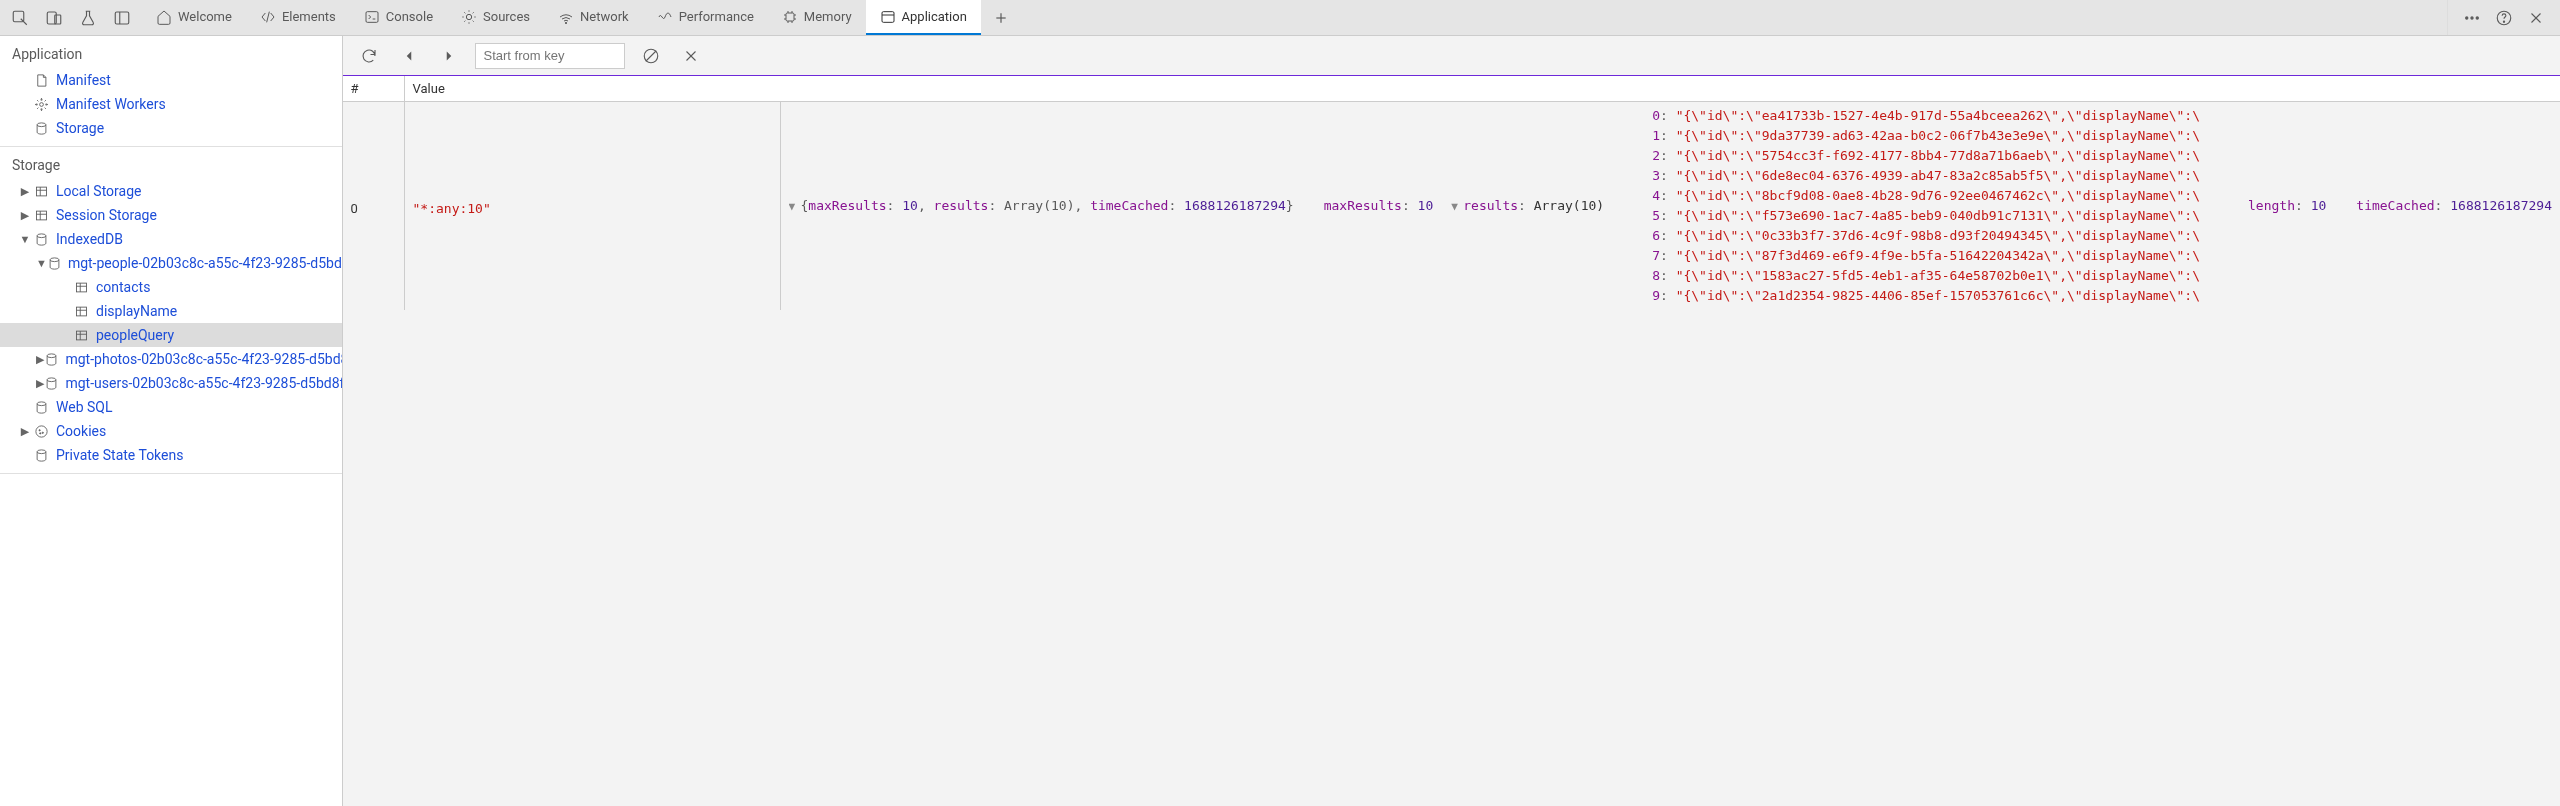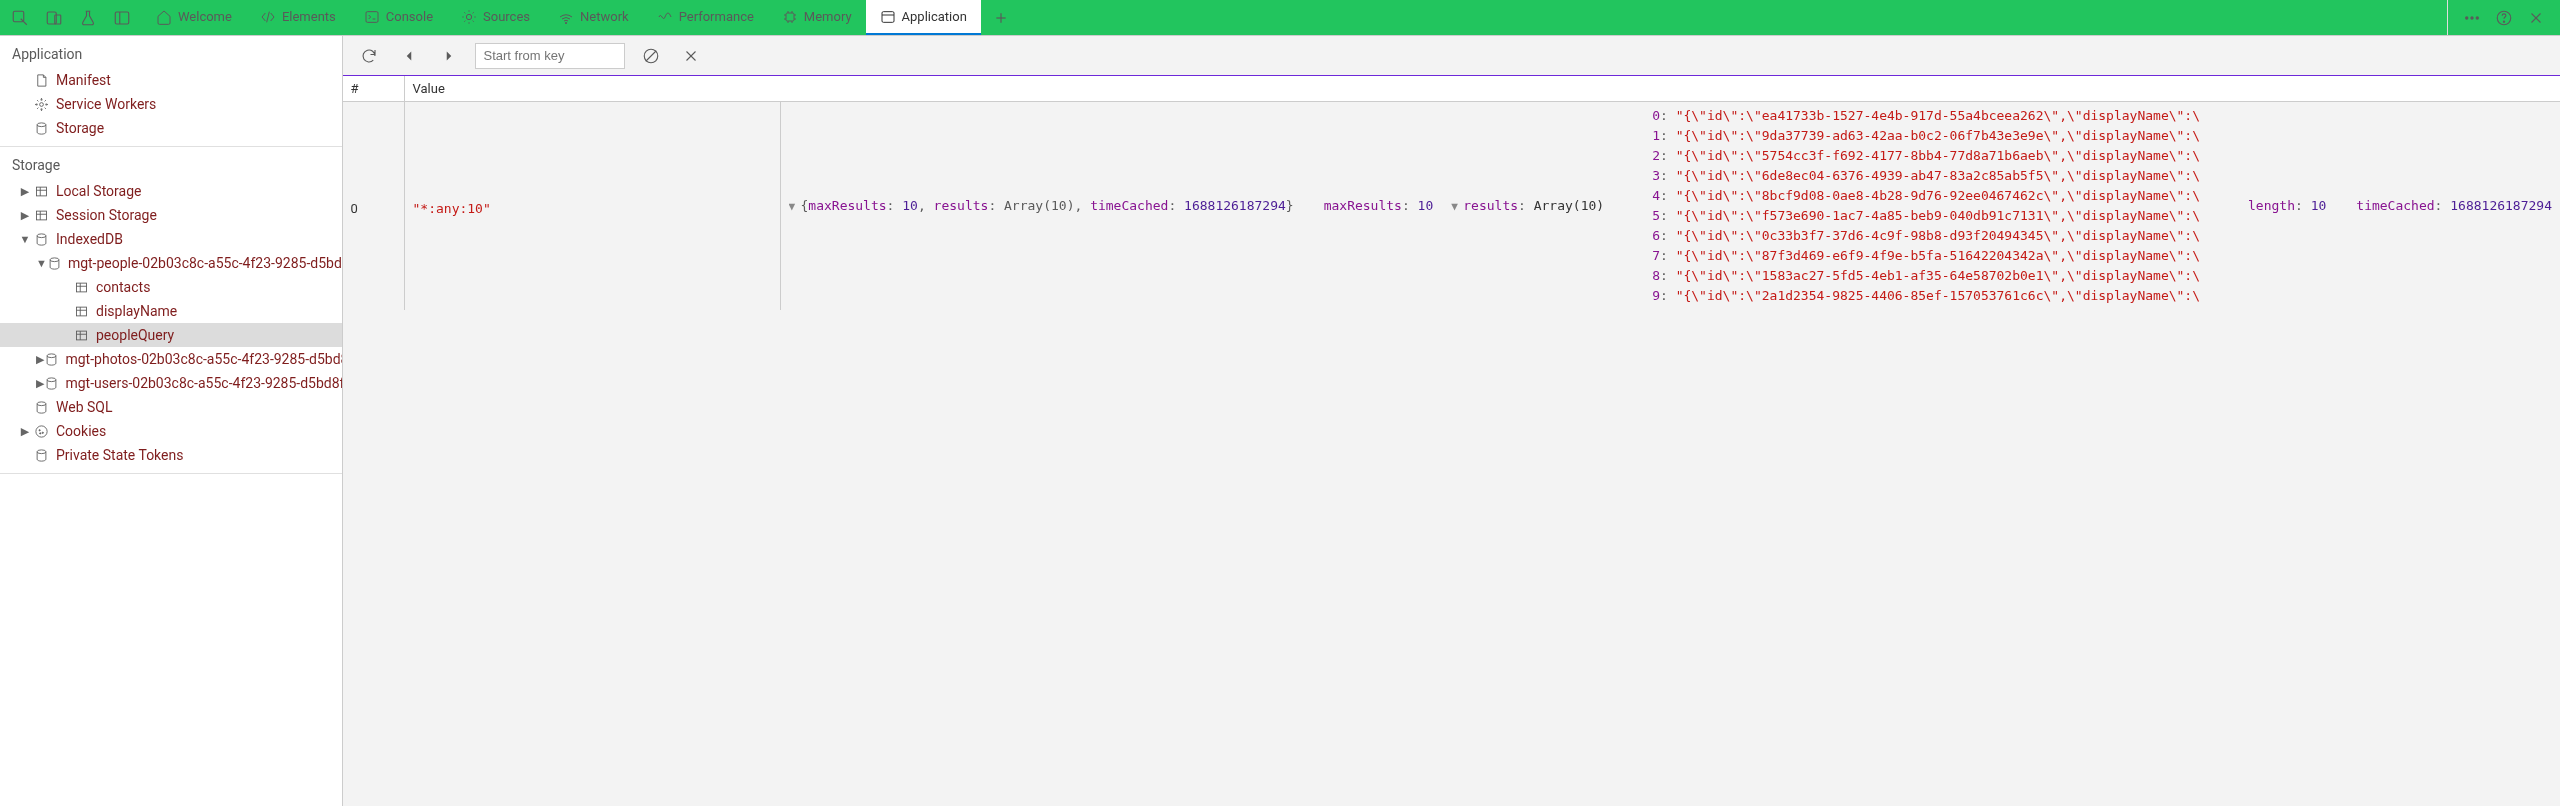--- a/index.html
+++ b/index.html
@@ -1,19 +1,19 @@
 <!DOCTYPE html>
 <html><head>
 <meta charset="utf-8">
 <style>
 * { box-sizing: border-box; margin: 0; padding: 0; }
 body { font-family: -apple-system, "Segoe UI", Roboto, sans-serif; font-size: 13px; color: #333; background: #fff; width: 2560px; height: 806px; overflow: hidden; }
 
 
-.top-bar { height: 36px; background: #22c55e; border-bottom: 1px solid #ccc; display: flex; align-items: stretch; }
+.top-bar { height: 36px; background: #e5e5e5; border-bottom: 1px solid #ccc; display: flex; align-items: stretch; }
 .tb-left { display: flex; align-items: center; padding: 0 6px; gap: 6px; }
 .tb-icon { width: 28px; height: 28px; display: flex; align-items: center; justify-content: center; color: #5a5a5a; cursor: pointer; }
 .tb-icon svg { width: 18px; height: 18px; stroke: currentColor; fill: none; stroke-width: 1.5; }
 .tabs { display: flex; align-items: stretch; flex: 1; }
 .tab { display: flex; align-items: center; gap: 6px; padding: 0 14px; color: #5a5a5a; cursor: pointer; border-bottom: 2px solid transparent; }
 .tab.active { background: #fff; border-bottom: 2px solid #0078d4; color: #333; }
 .tab svg { width: 16px; height: 16px; stroke: currentColor; fill: none; stroke-width: 1.5; }
 .tb-right { display: flex; align-items: center; gap: 8px; padding: 0 12px; border-left: 1px solid #ddd; }
 .tb-right .tb-icon { width: 24px; }
 
@@ -23,21 +23,21 @@
 .content { flex: 1; display: flex; flex-direction: column; background: #f3f3f3; }
 
 
 .sb-section-title { padding: 10px 12px 6px; color: #5a5a5a; font-size: 14px; }
 .sb-section { border-bottom: 1px solid #e0e0e0; padding-bottom: 6px; }
 .sb-item { display: flex; align-items: center; height: 24px; padding-left: 18px; cursor: pointer; white-space: nowrap; overflow: hidden; }
 .sb-item.selected { background: #dcdcdc; }
 .sb-arrow { width: 14px; display: inline-flex; justify-content: center; color: #666; font-size: 11px; }
 .sb-icon { width: 18px; display: inline-flex; justify-content: center; margin-right: 6px; color: #5a5a5a; }
 .sb-icon svg { width: 15px; height: 15px; stroke: currentColor; fill: none; stroke-width: 1.4; }
-.sb-label { font-size: 14px; color: #7f1d1d; }
+.sb-label { font-size: 14px; color: #1d4ed8; }
 .indent-1 { padding-left: 18px; }
 .indent-2 { padding-left: 36px; }
 .indent-4 { padding-left: 72px; }
 
 
 .c-toolbar { height: 40px; display: flex; align-items: center; gap: 12px; padding: 0 12px; border-bottom: 1px solid #6d28d9; }
 .c-toolbar .tb-icon { color: #5a5a5a; }
 .c-toolbar input { height: 26px; width: 150px; border: 1px solid #ccc; padding: 0 8px; font-size: 13px; background: #fff; }
 
 
@@ -193,21 +193,21 @@
           <span class="sb-label">Manifest</span>
         </div>
       <div class="sb-item indent-1">
           <span class="sb-arrow"></span>
           <span class="sb-icon">
             <svg viewBox="0 0 24 24">
               <circle cx="12" cy="12" r="3"></circle>
               <path d="M12 2l1 3h-2zM12 22l-1-3h2zM2 12l3-1v2zM22 12l-3 1v-2zM5 5l2 2M19 19l-2-2M5 19l2-2M19 5l-2 2"></path>
             </svg>
           </span>
-          <span class="sb-label">Service Workers</span>
+          <span class="sb-label">Manifest Workers</span>
         </div>
       <div class="sb-item indent-1">
           <span class="sb-arrow"></span>
           <span class="sb-icon">
             <svg viewBox="0 0 24 24">
               <ellipse cx="12" cy="6" rx="7" ry="3"></ellipse>
               <path d="M5 6v12c0 1.7 3.1 3 7 3s7-1.3 7-3V6"></path>
             </svg>
           </span>
           <span class="sb-label">Storage</span>

